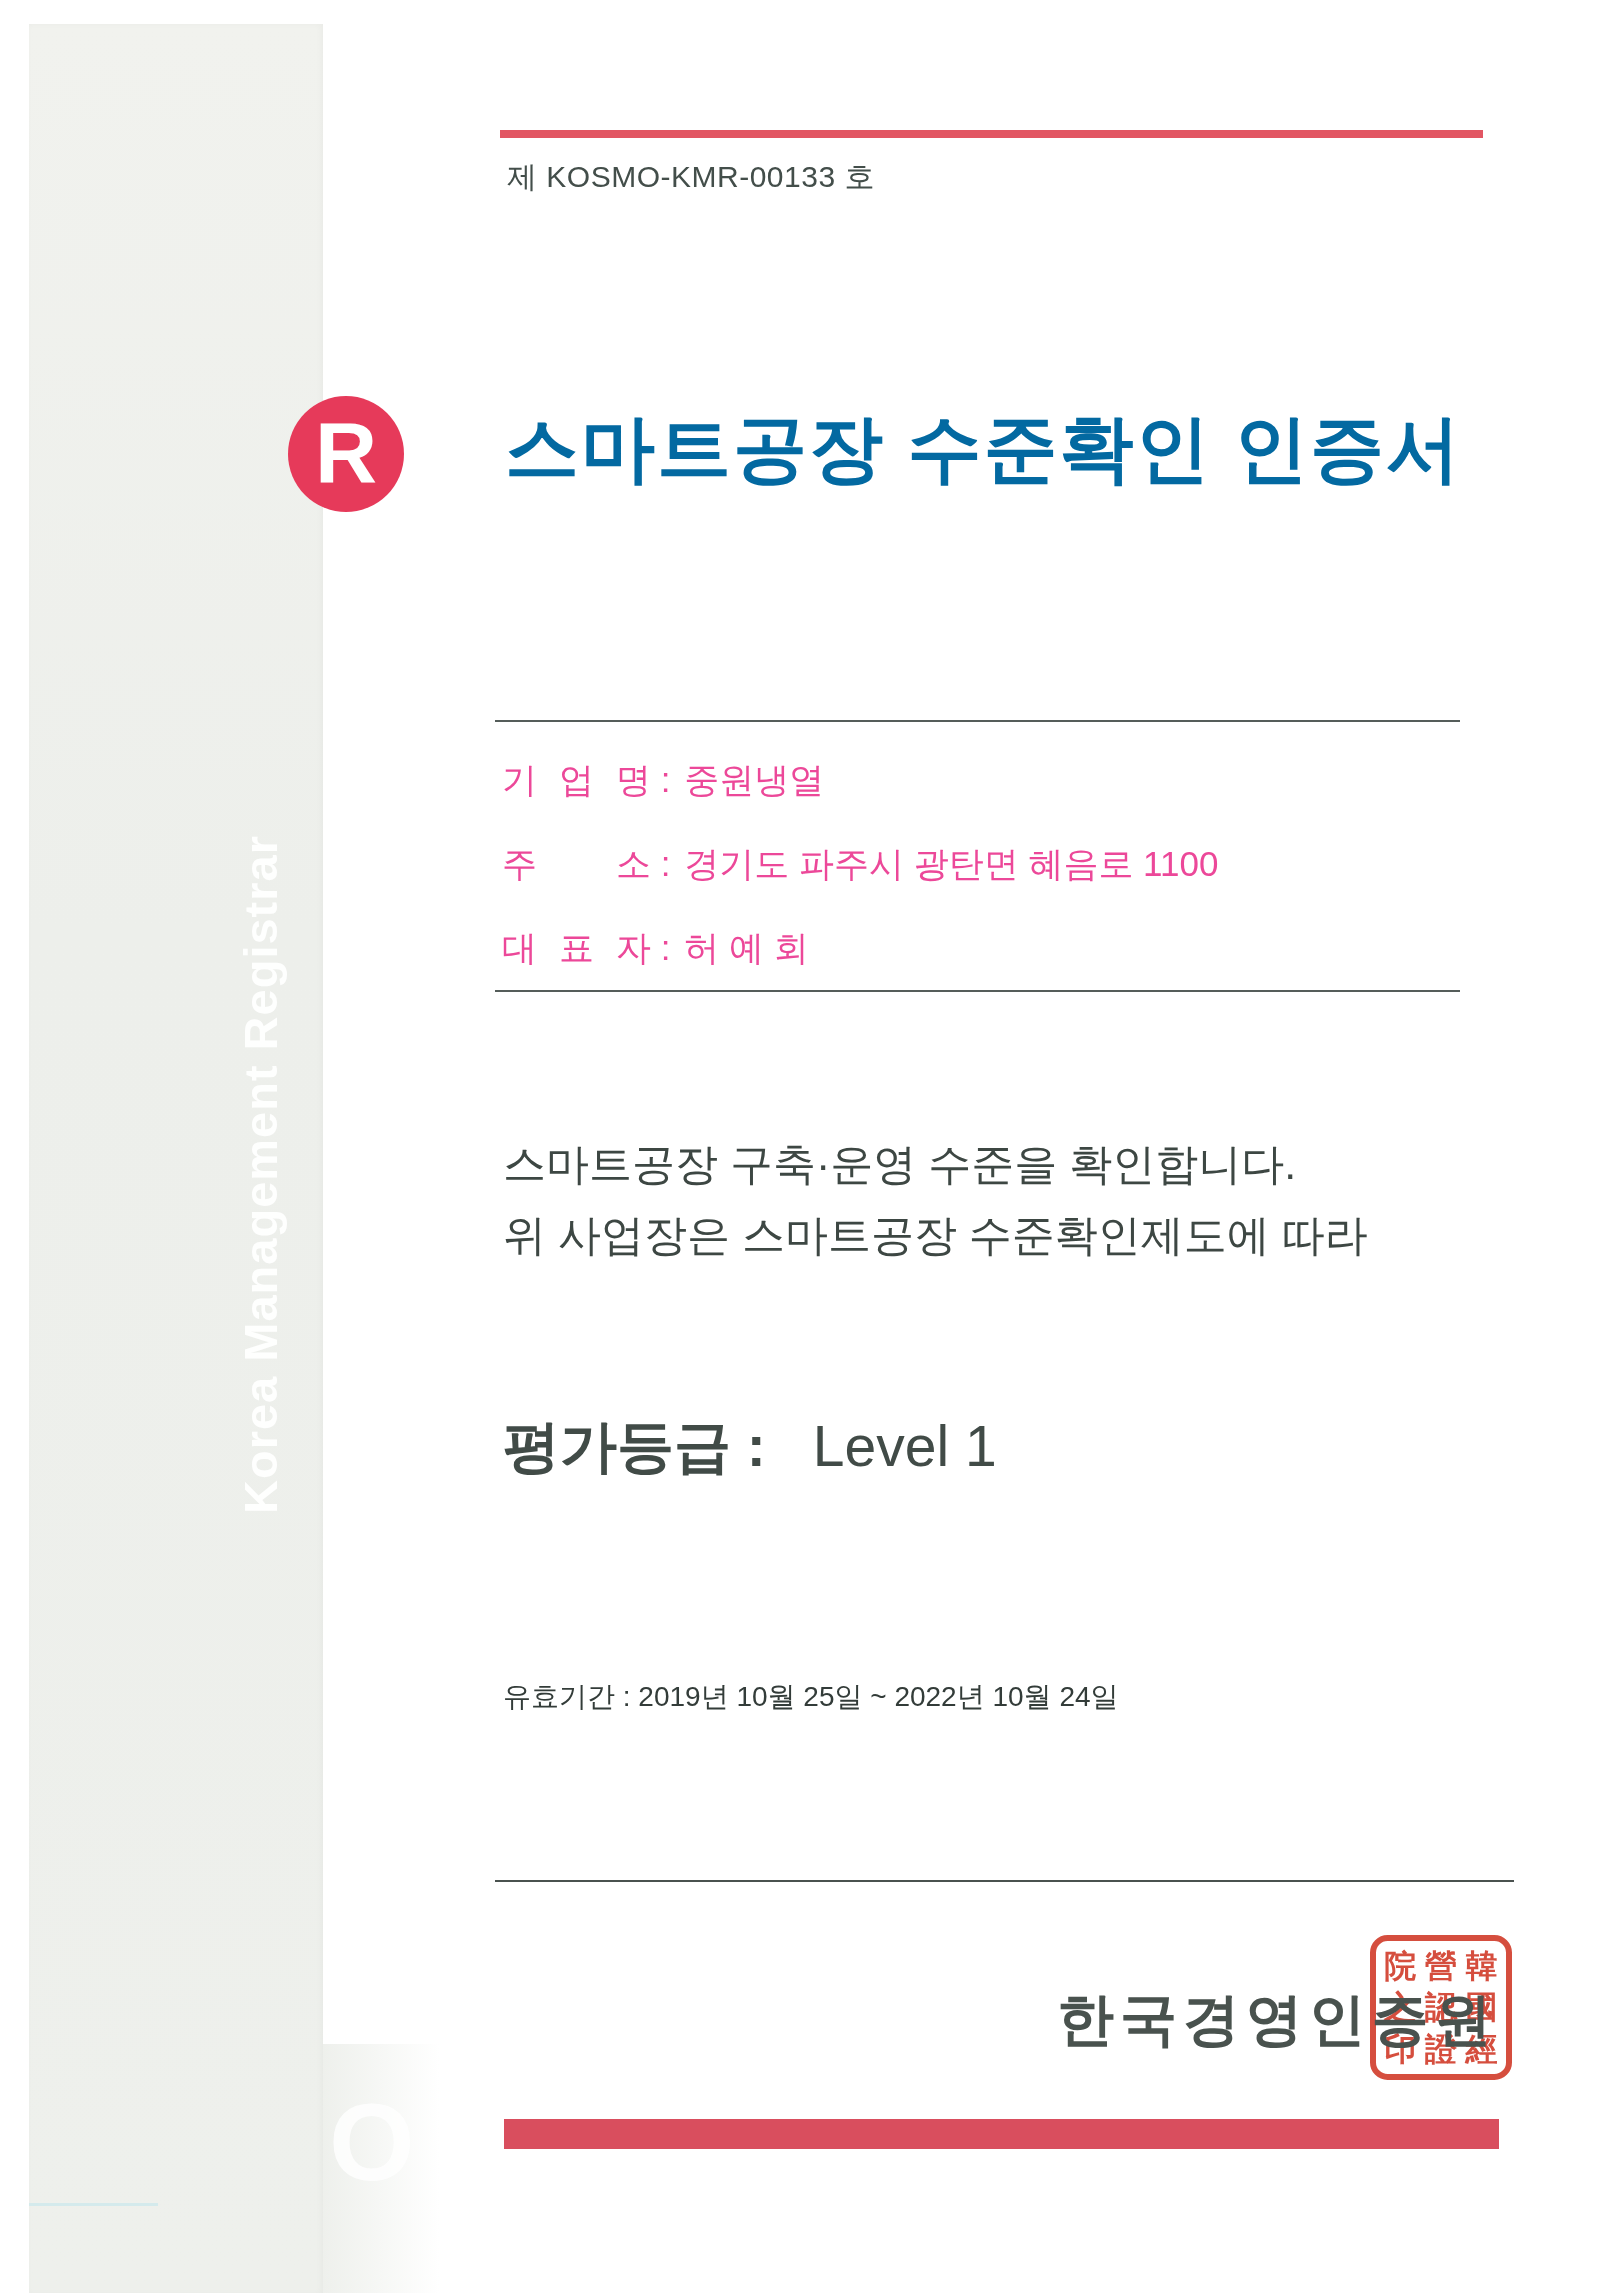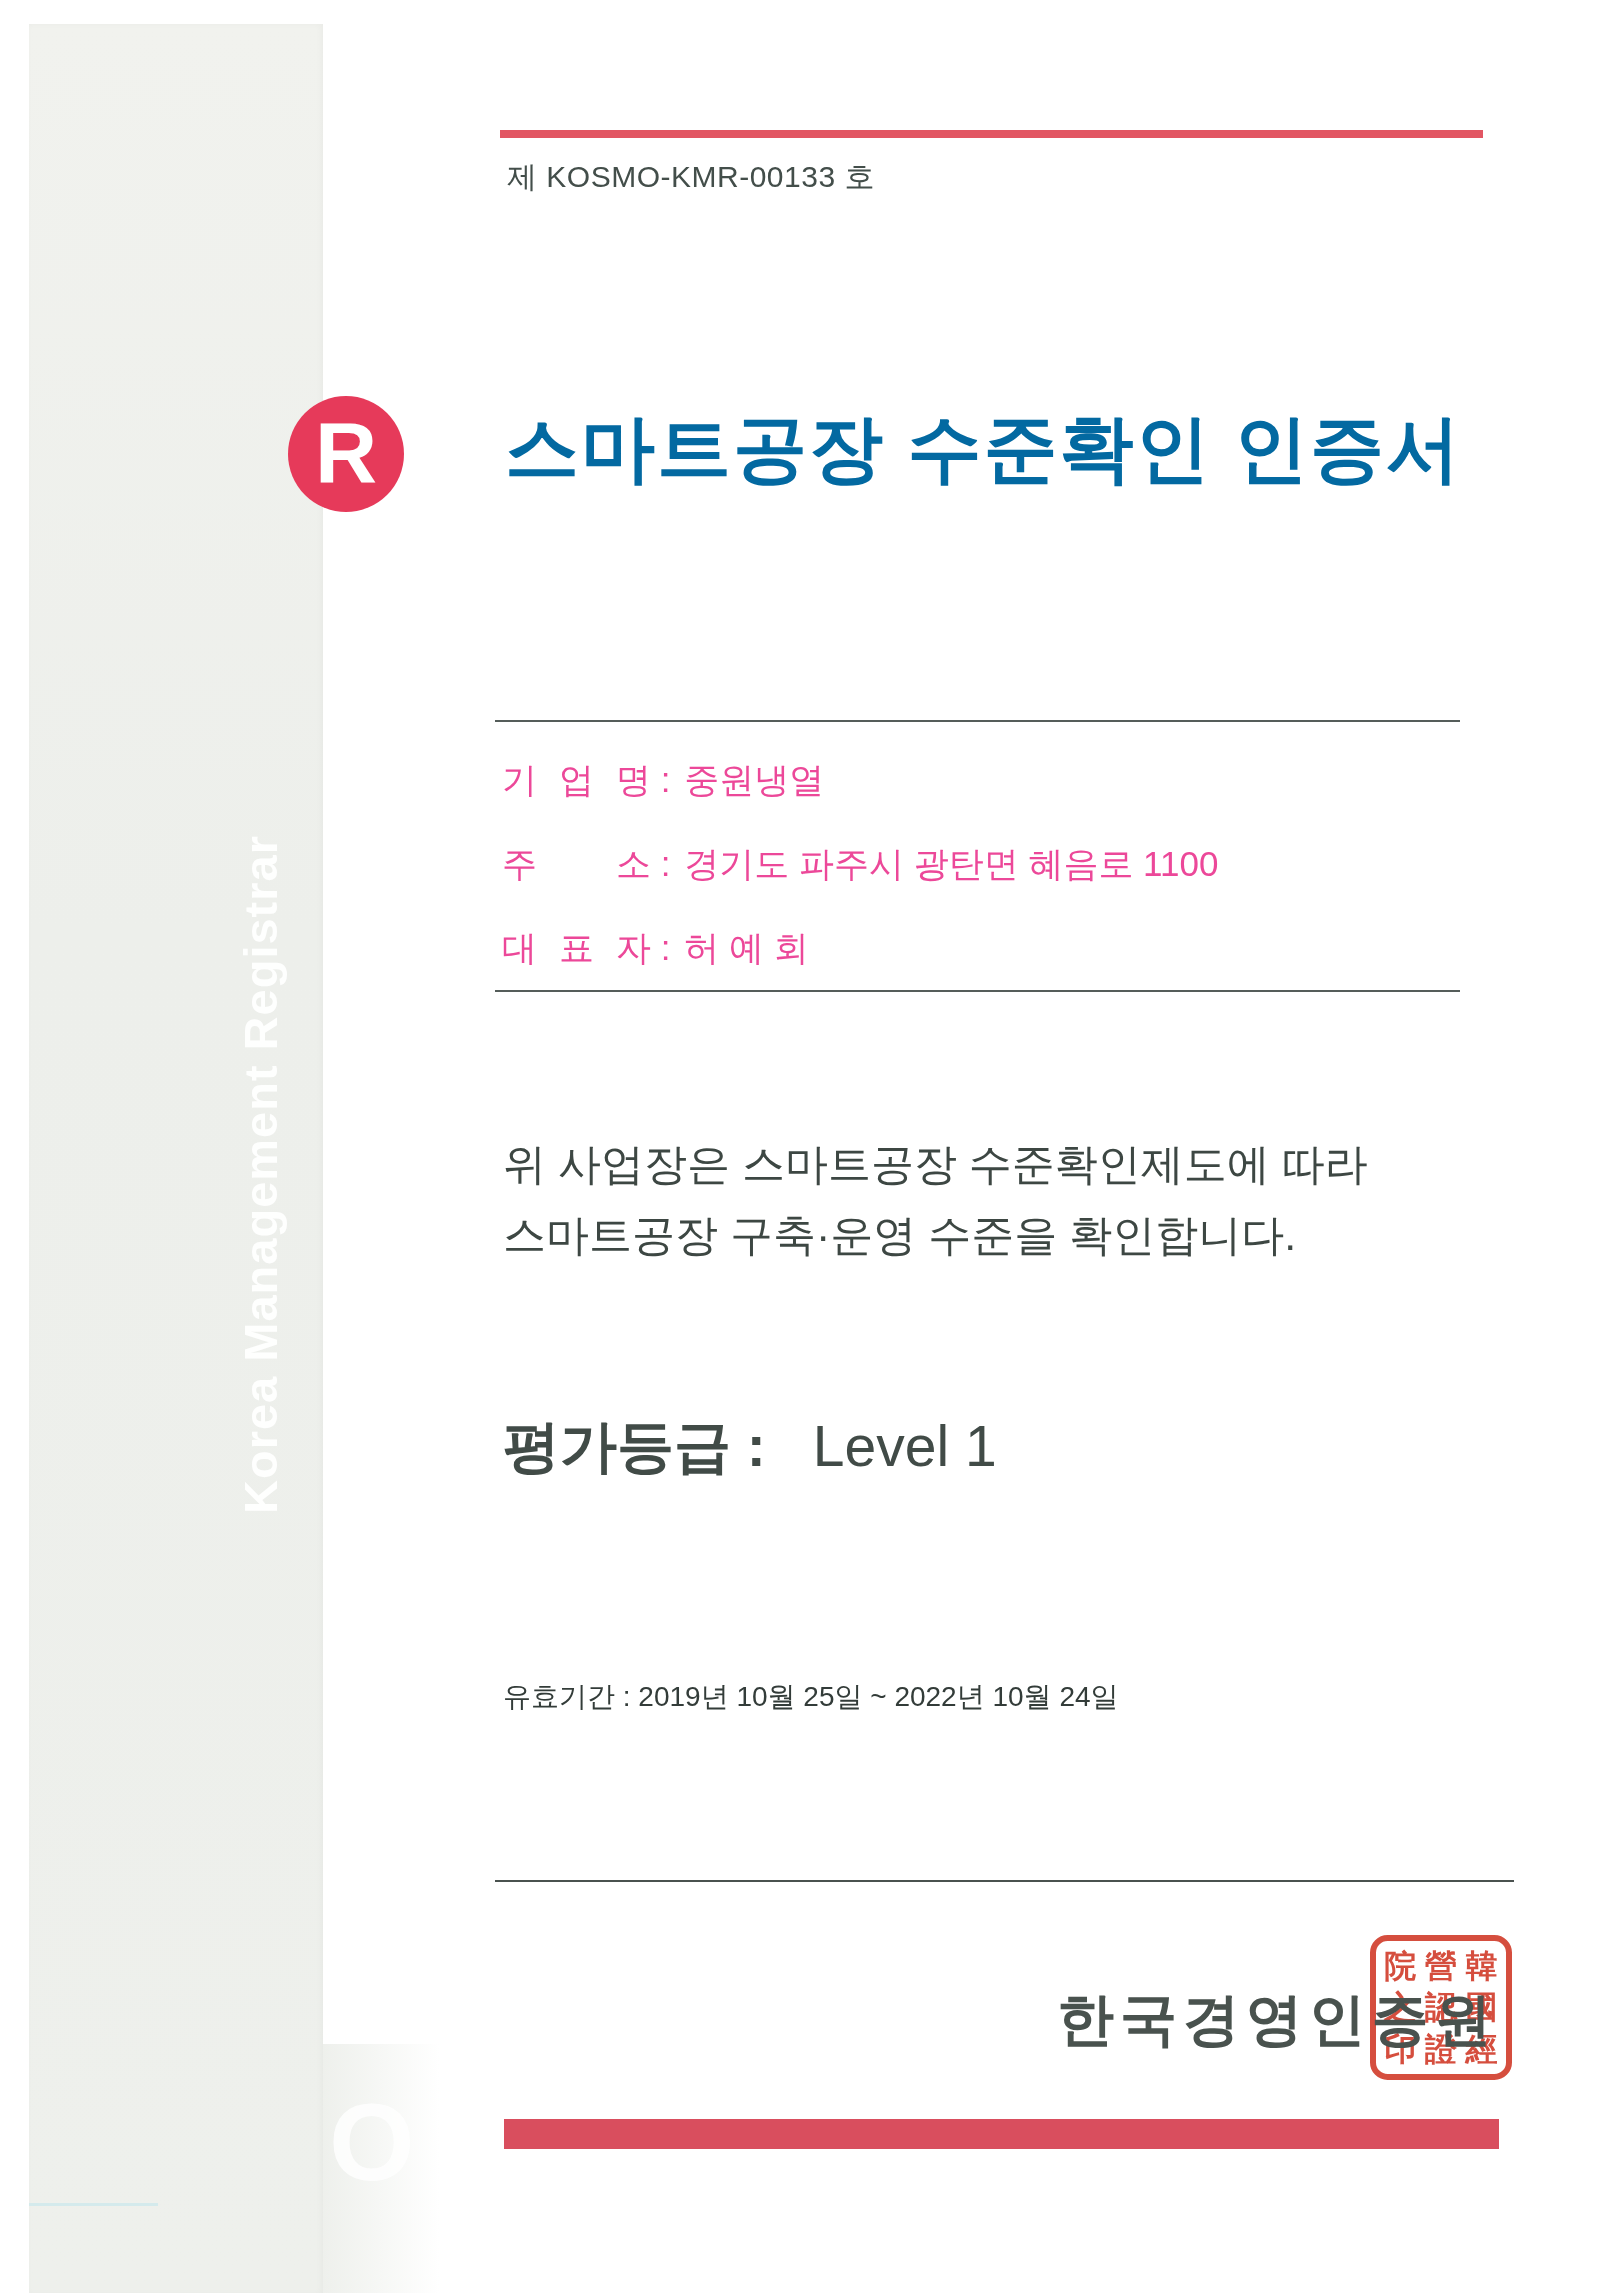--- a/index.html
+++ b/index.html
@@ -149,22 +149,22 @@
   <div class="field-row field-row-2">
     <span class="label">주 소</span><span class="colon">:</span><span class="value">경기도 파주시 광탄면 혜음로 1100</span>
   </div>
   <div class="field-row field-row-3">
     <span class="label">대 표 자</span><span class="colon">:</span><span class="value">허  예  회</span>
   </div>
 
   <div class="rule-thin rule-fields-bottom"></div>
 
   <div class="statement">
+    <div>스마트공장 구축·운영 수준을 확인합니다.</div>
     <div>위 사업장은 스마트공장 수준확인제도에 따라</div>
-    <div>스마트공장 구축·운영 수준을 확인합니다.</div>
   </div>
 
   <div class="grade">
     <span>평가등급 :</span><span class="grade-value">Level 1</span>
   </div>
 
   <div class="validity">유효기간 : 2019년 10월 25일 ~ 2022년 10월 24일</div>
 
   <div class="rule-thin rule-footer"></div>
 

